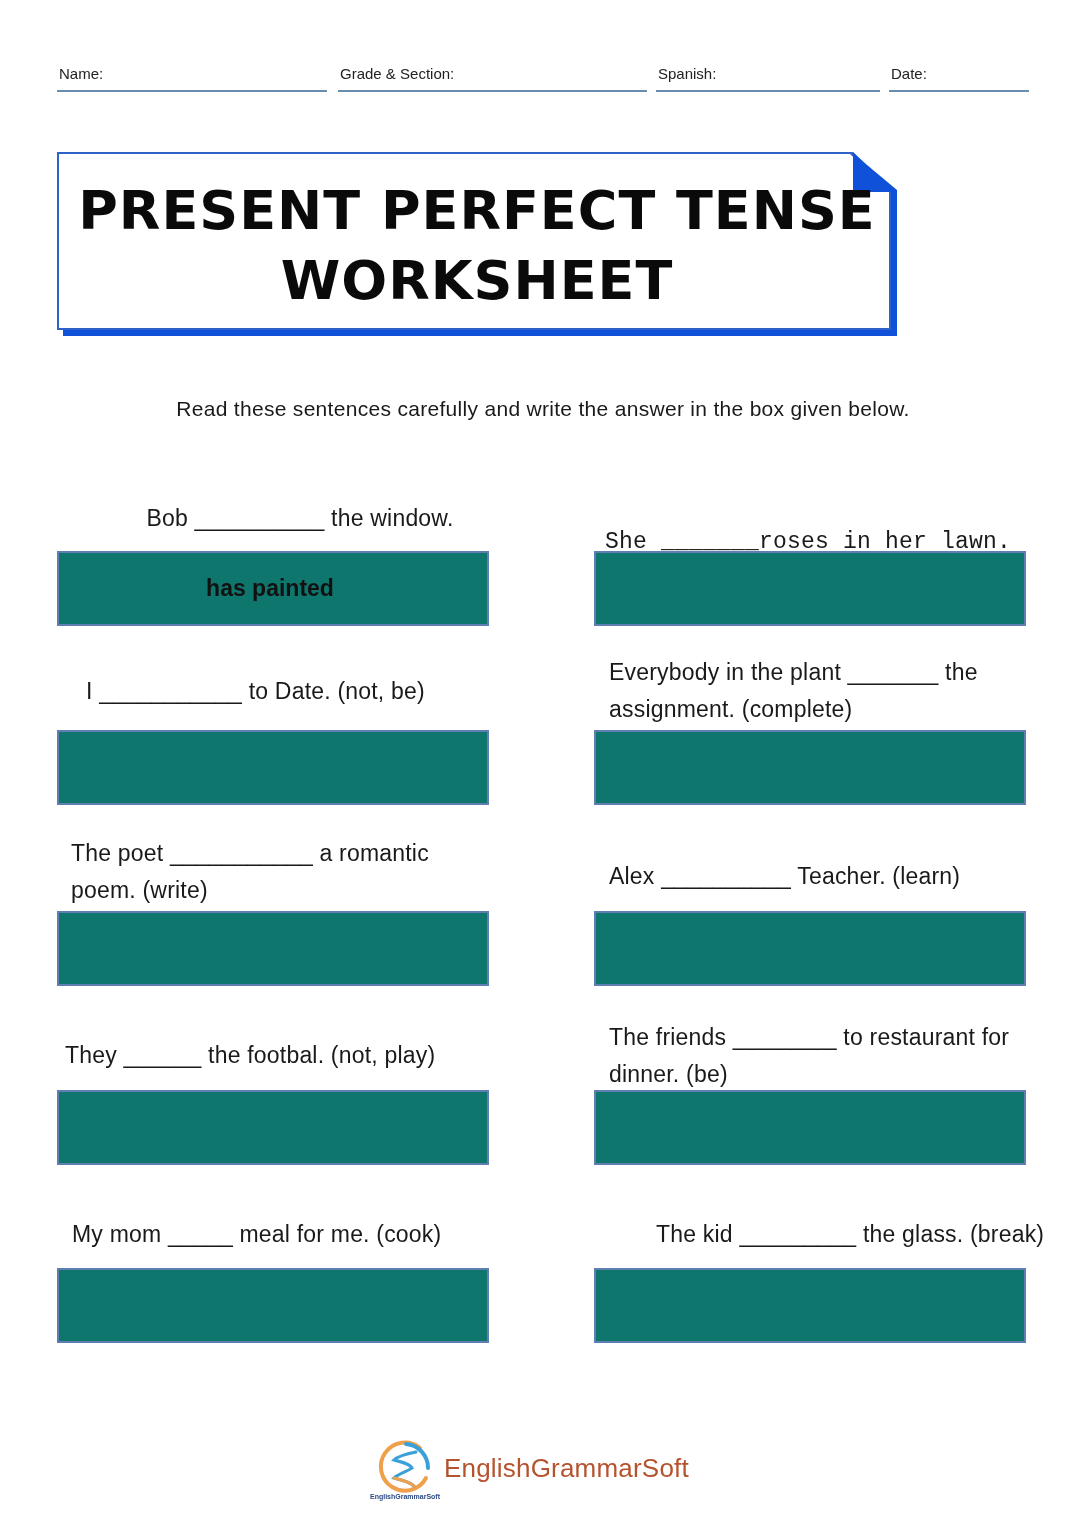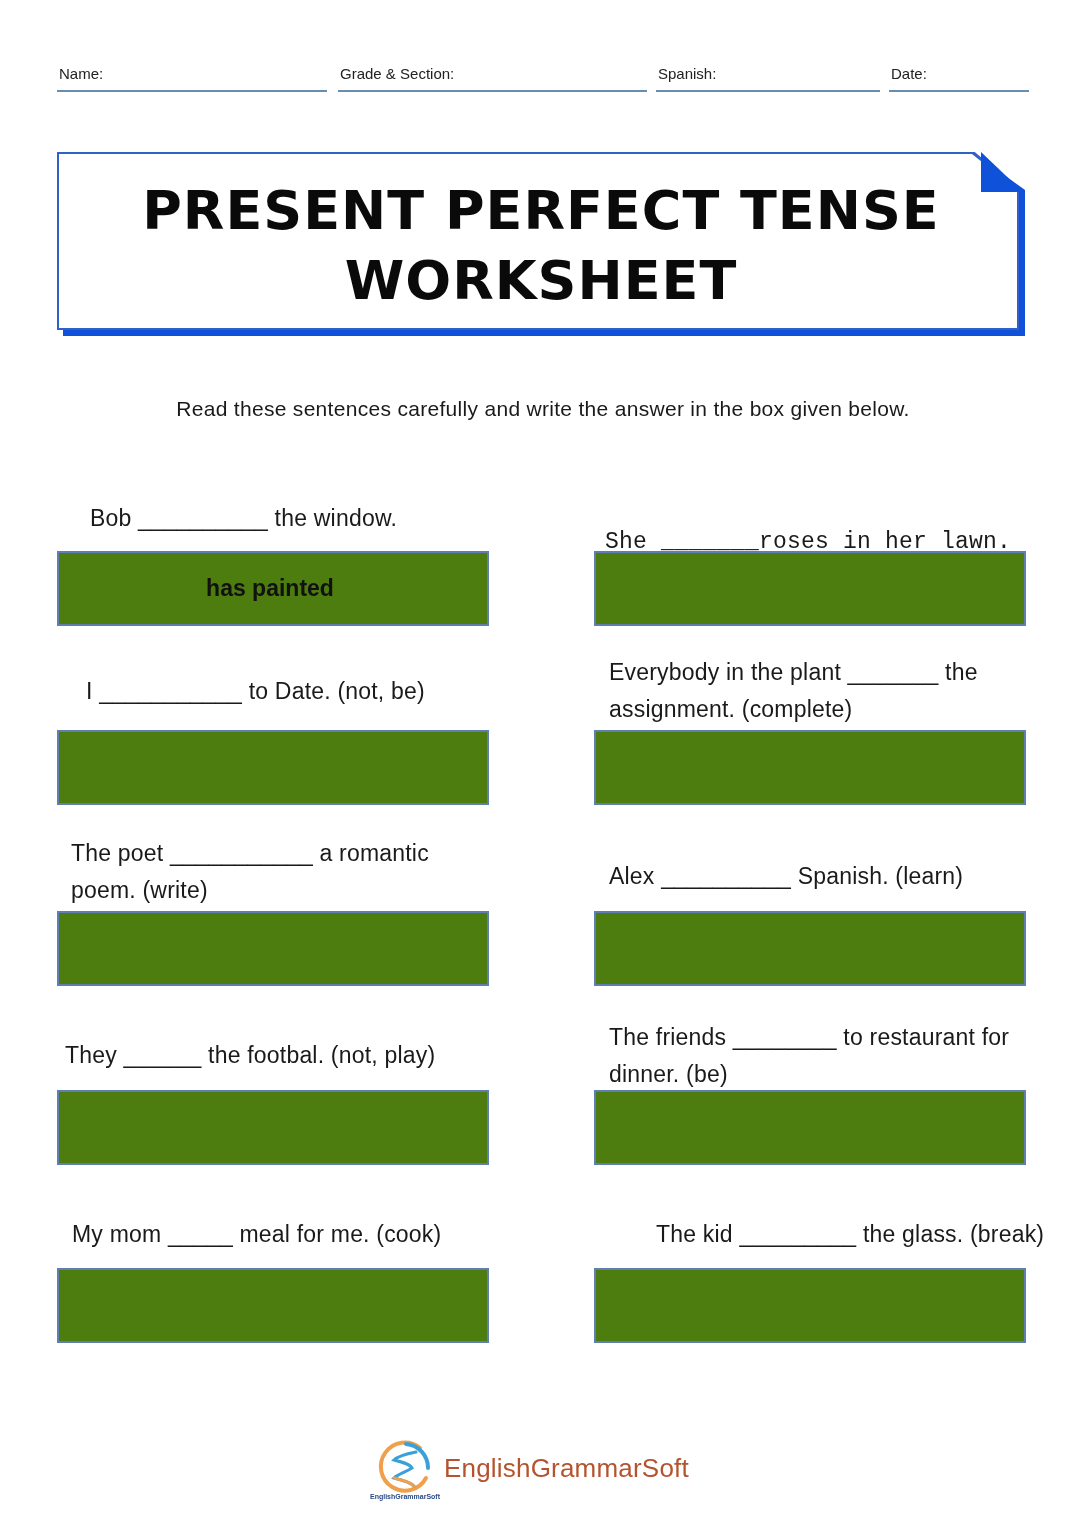--- a/index.html
+++ b/index.html
@@ -2,39 +2,39 @@
 <html><head>
 <meta charset="utf-8">
 <style>
   html, body { margin: 0; padding: 0; background: #ffffff; }
   body { width: 1086px; height: 1536px; position: relative; overflow: hidden;
          font-family: "Liberation Sans", sans-serif; color: #1a1a1a; }
 
   .field { position: absolute; top: 62px; height: 28px; border-bottom: 2px solid #6a8caf; }
   .field span { font-size: 15px; color: #222; position: absolute; left: 2px; top: 3px; }
 
-  .title-wrap { position: absolute; left: 57px; top: 152px; width: 968px; height: 184px; }
+  .title-wrap { position: absolute; left: 57px; top: 152px; width: 840px; height: 184px; }
   .title-shadow { position: absolute; left: 6px; top: 6px; right: 0; bottom: 0; background: #0f52d9;
                   clip-path: polygon(0 0, 95.4% 0, 100% 18%, 100% 100%, 0 100%); }
   .title-box { position: absolute; left: 0; top: 0; right: 6px; bottom: 6px; background: #2f62c9;
                clip-path: polygon(0 0, 95.4% 0, 100% 21%, 100% 100%, 0 100%); }
   .title-inner { position: absolute; left: 2px; top: 2px; right: 8px; bottom: 8px; background: #fff;
                  clip-path: polygon(0 0, 95.3% 0, 100% 20.5%, 100% 100%, 0 100%); }
   .fold { position: absolute; right: 2px; top: 0; width: 42px; height: 40px; background: #0f52d9;
           clip-path: polygon(0 0, 100% 100%, 0 100%); }
   .title-text { position: absolute; left: 0; right: 0; top: 24px; text-align: center;
                 font-family: "DejaVu Sans", sans-serif; font-weight: bold; font-size: 54px;
                 line-height: 70px; letter-spacing: 1px; color: #0a0a0a; }
 
   .instructions { position: absolute; left: 0; right: 0; top: 397px; text-align: center;
                   font-size: 21px; color: #1a1a1a; letter-spacing: 0.3px; }
 
   .q { position: absolute; font-size: 23px; line-height: 37px; color: #1a1a1a; letter-spacing: 0.2px; }
   .box { position: absolute; width: 432px; height: 75px; border: 2px solid #5f7fb3; box-sizing: border-box;
-         background: #4d7c0f; display: flex; align-items: center; justify-content: center;
+         background: #0f766e; display: flex; align-items: center; justify-content: center;
          font-size: 23px; font-weight: bold; color: #111; }
 
   .logo { position: absolute; left: 376px; top: 1438px; width: 310px; height: 70px; }
   .logo-mark { position: absolute; left: 0; top: 0; width: 58px; height: 58px; }
   .logo-text { position: absolute; left: 68px; top: 15px; font-size: 26px; color: #b5532e; letter-spacing: 0.2px; }
   .logo-small { position: absolute; left: -6px; top: 55px; font-size: 7px; color: #2b4a86; font-weight: bold; }
 </style>
 </head>
 <body>
 
@@ -57,21 +57,21 @@
   <div class="title-inner"></div>
   <div class="fold"></div>
   <div class="title-text">
     <div>PRESENT PERFECT TENSE</div>
     <div>WORKSHEET</div>
   </div>
 </div>
 
 <div class="instructions">Read these sentences carefully and write the answer in the box given below.</div>
 
-<div class="q" style="left:90px; top:500px; width:420px;">Bob __________ the window.</div>
+<div class="q" style="left:90px; top:500px; width:420px;text-align:center;">Bob __________ the window.</div>
 <div class="box" style="left:57px; top:551px;">
     <span style="margin-left:-6px;">has painted</span>
   </div>
 
 <div class="q" style="left:605px; top:524px; width:430px;font-family:Liberation Mono, monospace;">She _______roses in her lawn. (plant)</div>
 <div class="box" style="left:594px; top:551px;">
     <span></span>
   </div>
 
 <div class="q" style="left:86px; top:673px; width:420px;">I ___________ to Date. (not, be)</div>
@@ -82,21 +82,21 @@
 <div class="q" style="left:609px; top:654px; width:410px;">Everybody in the plant _______ the assignment. (complete)</div>
 <div class="box" style="left:594px; top:730px;">
     <span></span>
   </div>
 
 <div class="q" style="left:71px; top:835px; width:390px;">The poet ___________ a romantic poem. (write)</div>
 <div class="box" style="left:57px; top:911px;">
     <span></span>
   </div>
 
-<div class="q" style="left:609px; top:858px; width:420px;">Alex __________ Spanish. (learn)</div>
+<div class="q" style="left:609px; top:858px; width:420px;">Alex __________ Teacher. (learn)</div>
 <div class="box" style="left:594px; top:911px;">
     <span></span>
   </div>
 
 <div class="q" style="left:65px; top:1037px; width:440px;">They ______ the footbal. (not, play)</div>
 <div class="box" style="left:57px; top:1090px;">
     <span></span>
   </div>
 
 <div class="q" style="left:609px; top:1019px; width:410px;">The friends ________ to restaurant for dinner. (be)</div>

